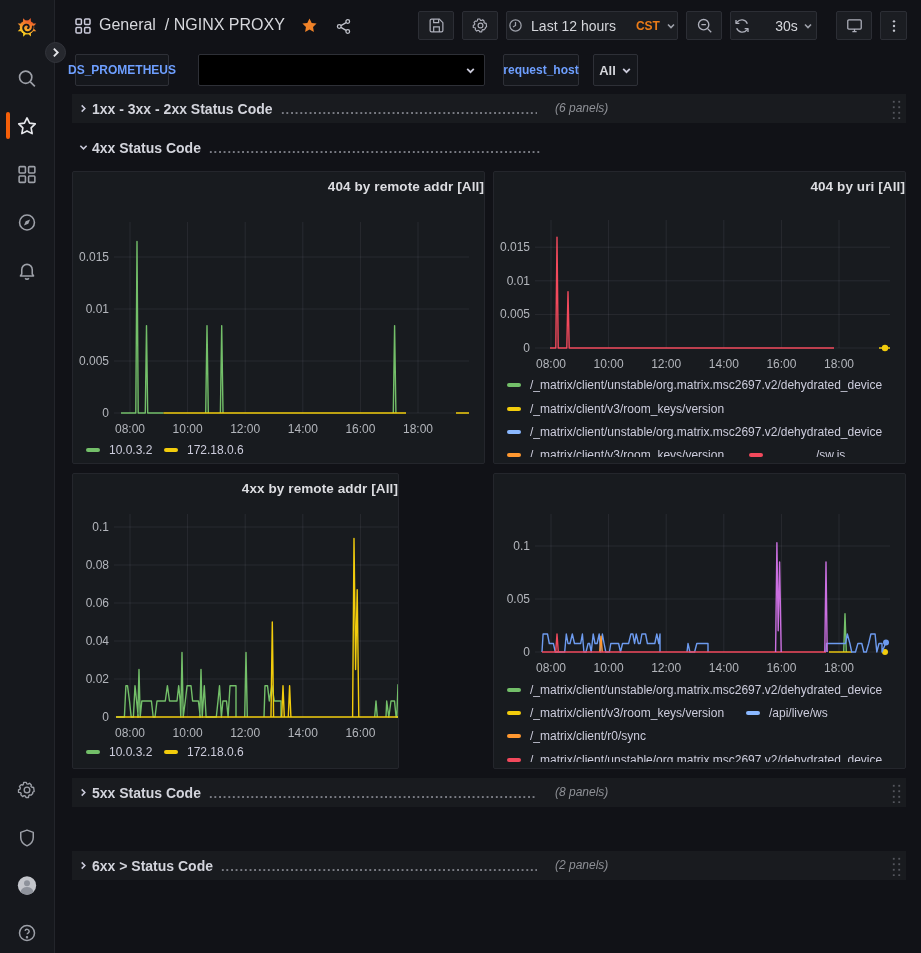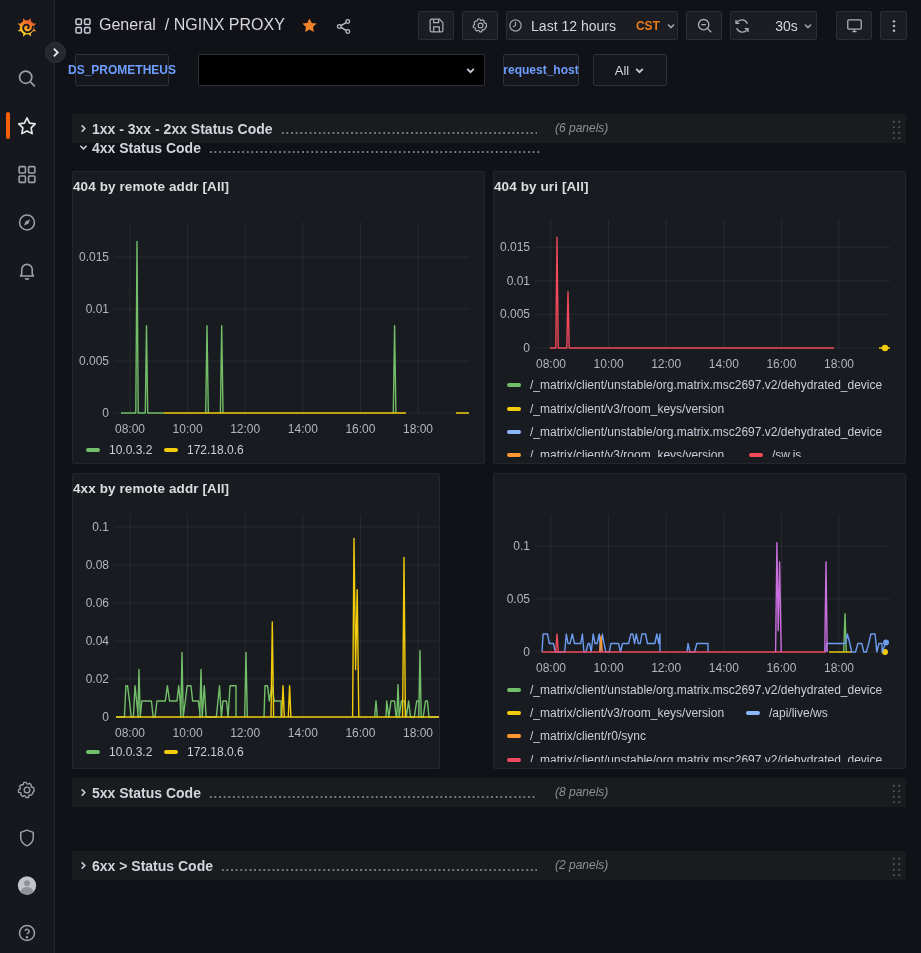--- a/index.html
+++ b/index.html
@@ -1,19 +1,19 @@
 <!DOCTYPE html>
 <html><head><meta charset="utf-8"><style>
 * { margin:0; padding:0; box-sizing:border-box; }
 html,body { width:921px; height:953px; background:#111217; overflow:hidden;
   font-family:"Liberation Sans", sans-serif; }
 .abs { position:absolute; }
 #sidebar { position:absolute; left:0; top:0; width:55px; height:953px; background:#16181d; border-right:1px solid #23252b; }
 .panel { position:absolute; background:#181b1f; border:1px solid #24262c; border-radius:2px; overflow:hidden; }
-.ptitle { position:absolute; left:0; right:0; top:7px; text-align:left; color:#dcdde1;
+.ptitle { position:absolute; left:0; right:0; top:7px; text-align:right; color:#dcdde1;
   font-size:13.5px; font-weight:bold; letter-spacing:0.1px; }
 .ax { font-family:"Liberation Sans", sans-serif; font-size:12px; fill:#b3b6bc; }
 .gl { stroke:rgba(204,204,220,0.09); stroke-width:1; }
 .s { fill:none; stroke-width:1.4; stroke-linejoin:round; }
 .leg { position:absolute; display:flex; align-items:center; height:16px; white-space:nowrap;justify-content:center; }
 .sw { width:14px; height:4px; border-radius:2px; display:inline-block; margin-right:9px; flex:none; }
 .lt { color:#ccccdc; font-size:12px; overflow:hidden; }
 .rowhead { position:absolute; left:72px; width:834px; height:29px; display:flex; align-items:center; color:#d3d4dc; }
 .dotsabs { position:absolute; top:8px; overflow:hidden; white-space:nowrap; color:#7b7d85; font-size:13px; font-weight:bold; letter-spacing:1px; }
 .pcabs { position:absolute; left:483px; top:7px; color:#8e9096; font-size:12px; font-style:italic; white-space:nowrap; }
@@ -191,30 +191,30 @@
 <div class="vbtn" style="left:198px;width:287px;background:#000;justify-content:flex-end;">
   <span style="margin-right:8px;display:flex;">
       <svg width="11" height="11" viewBox="0 0 10 10" fill="none" stroke="#ccccdc" stroke-width="1.6">
         <path d="M2 3.5l3 3 3-3"></path>
       </svg>
     </span>
 </div>
 <div class="vbtn" style="left:503px;width:76px;justify-content:center;">
   <span style="color:#6e9fff;font-size:12px;font-weight:bold;">request_host</span>
 </div>
-<div class="vbtn" style="left:593px;width:74px;justify-content:center;">
+<div class="vbtn" style="left:593px;width:45px;justify-content:center;font-weight:bold;">
   <span style="color:#d5d6db;font-size:13px;">All</span>
   <span style="margin-left:5px;display:flex;">
       <svg width="11" height="11" viewBox="0 0 10 10" fill="none" stroke="#ccccdc" stroke-width="1.6">
         <path d="M2 3.5l3 3 3-3"></path>
       </svg>
     </span>
 </div>
 
-<div class="rowhead closed" style="top:94px;margin-top:20px;">
+<div class="rowhead closed" style="top:94px;">
   <span class="chev">
       <svg width="9" height="9" viewBox="0 0 10 10" fill="none" stroke="#ccccdc" stroke-width="1.7">
         <path d="M3 1.5l3.5 3.5L3 8.5"></path>
       </svg>
     </span>
   <span class="rowtitle">1xx - 3xx - 2xx Status Code</span>
   <span class="dotsabs" style="left:209px;width:256px;">........................................................................................................................</span>
   <span class="pcabs">(6 panels)</span>
   <span class="dragdots"></span>
 </div>
@@ -305,27 +305,27 @@
     </div>
     <div class="leg" style="left:13px;top:252px;">
       <span class="sw" style="background:#8ab8ff"></span>
       <span class="lt" style="max-width:357px;">/_matrix/client/unstable/org.matrix.msc2697.v2/dehydrated_device</span>
     </div>
     <div style="position:absolute;left:0;top:268px;width:413px;height:17px;overflow:hidden;">
       <div class="leg" style="left:13px;top:7px;">
         <span class="sw" style="background:#ff9830"></span>
         <span class="lt" style="">/_matrix/client/v3/room_keys/version</span>
       </div>
-      <div class="leg" style="left:255px;top:7px;">
+      <div class="leg" style="left:255px;top:7px;gap:44px;">
         <span class="sw" style="background:#f2495c"></span>
         <span class="lt" style="">/sw.js</span>
       </div>
     </div>
 </div>
-<div class="panel" style="left:72px;top:473px;width:368px;height:296px;">
+<div class="panel" style="left:72px;top:473px;width:327px;height:296px;">
   <div class="ptitle">4xx by remote addr [All]</div>
   <svg class="abs" style="left:0;top:0;" width="413" height="296">
       <line x1="41" y1="243" x2="396" y2="243" class="gl"></line>
       <line x1="41" y1="205" x2="396" y2="205" class="gl"></line>
       <line x1="41" y1="167" x2="396" y2="167" class="gl"></line>
       <line x1="41" y1="129" x2="396" y2="129" class="gl"></line>
       <line x1="41" y1="91" x2="396" y2="91" class="gl"></line>
       <line x1="41" y1="53" x2="396" y2="53" class="gl"></line>
       <line x1="57.0" y1="40" x2="57.0" y2="243" class="gl"></line>
       <line x1="114.6" y1="40" x2="114.6" y2="243" class="gl"></line>

